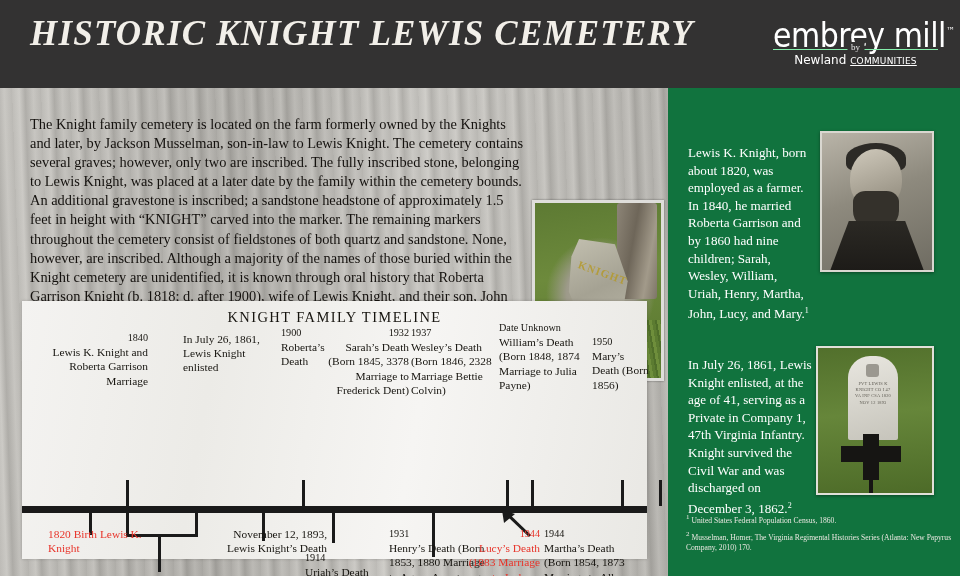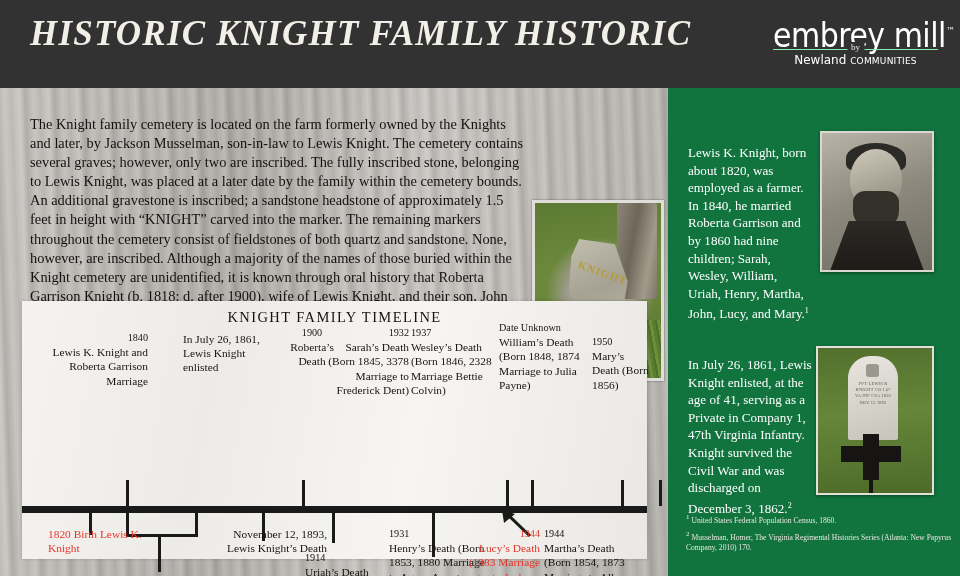--- a/index.html
+++ b/index.html
@@ -31,21 +31,21 @@
   .logo-rule{position:relative;margin-top:0;height:1px;background:#86efac;}
   .logo-by{
     position:absolute;left:50%;top:-7px;transform:translateX(-50%);
     background:#333232;padding:0 4px;font-family:"Liberation Serif",serif;
     font-size:9px;color:#e8e8e8;
   }
   .logo-sub{
     margin-top:3px;font-family:"DejaVu Sans",sans-serif;
     font-size:12px;color:#fff;white-space:nowrap;letter-spacing:0px;
   }
-  .logo-sub .small{font-size:9px;letter-spacing:0.2px;}
+  .logo-sub .small{font-size:9px;letter-spacing:0.2px;text-decoration:underline;}
 
   
   .left-panel{
     position:absolute;left:0;top:88px;width:668px;height:488px;
     background:
       linear-gradient(95deg, rgba(255,255,255,0.10) 0%, rgba(0,0,0,0.07) 35%, rgba(255,255,255,0.12) 60%, rgba(0,0,0,0.05) 100%),
       repeating-linear-gradient(88deg, #b9b7b2 0px, #c9c7c2 7px, #a9a7a2 13px, #c4c2bd 21px, #b4b2ad 29px),
       #b6b4af;
   }
   .intro{
@@ -99,21 +99,21 @@
   .bracket{
     position:absolute;border:3px solid #1a1a1a;border-top:none;
   }
   .bracket-stem{position:absolute;width:3px;background:#1a1a1a;}
   .arrow{position:absolute;}
 
   .ev{position:absolute;font-size:11.4px;line-height:14.2px;color:#16140f;}
   .ev .yr{display:block;font-size:10.2px;}
   .ev.red{color:#e8342a;}
   .ev.r-align{text-align:right;}
-  .ev.c-align{text-align:center;}
+  .ev.c-align{}
 
   
   .green-panel{
     position:absolute;left:668px;top:88px;width:292px;height:488px;
     background:#11733e;
   }
   .g-text{
     position:absolute;font-size:13.1px;line-height:17.6px;color:#ffffff;
   }
   .g-text sup{font-size:8px;}
@@ -177,21 +177,21 @@
   }
   .footnotes .fn{margin-bottom:3px;}
   .footnotes sup{font-size:7px;}
 </style>
 </head>
 <body>
 
 <div class="page">
 
   <div class="header">
-    <div class="header-title">HISTORIC KNIGHT FAMILY HISTORIC</div>
+    <div class="header-title">HISTORIC KNIGHT LEWIS CEMETERY</div>
     <div class="logo">
       <div class="logo-main"><span>embrey mill</span><span class="logo-tm">™</span></div>
       <div class="logo-rule">
         <span class="logo-by">by</span>
       </div>
       <div class="logo-sub"><span>Newland</span> <span class="small">COMMUNITIES</span></div>
     </div>
   </div>
 
   <div class="left-panel">

